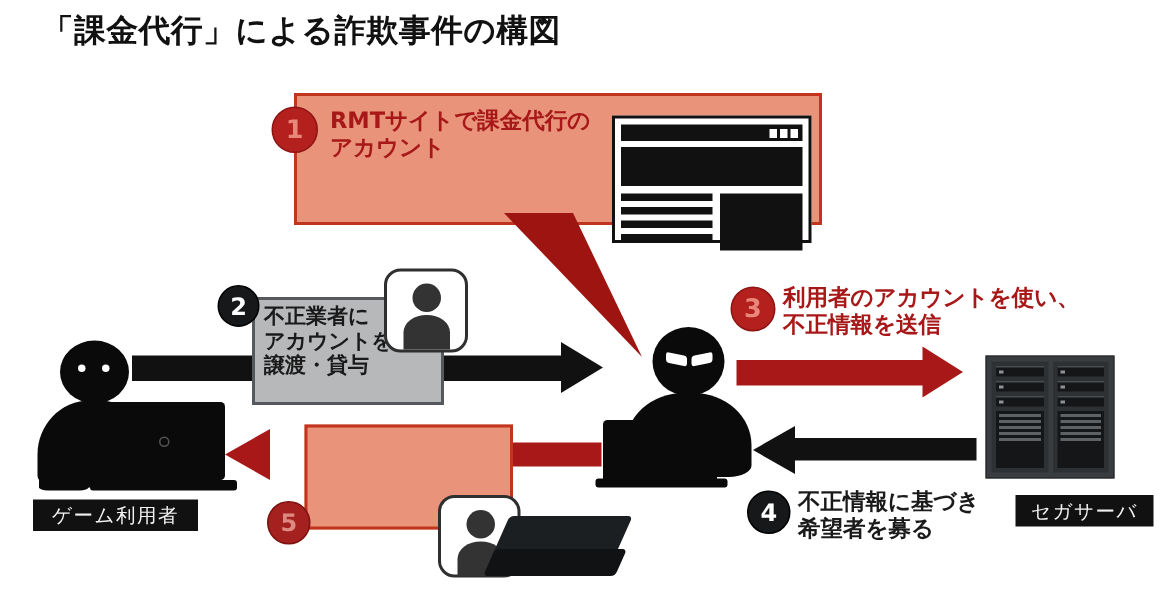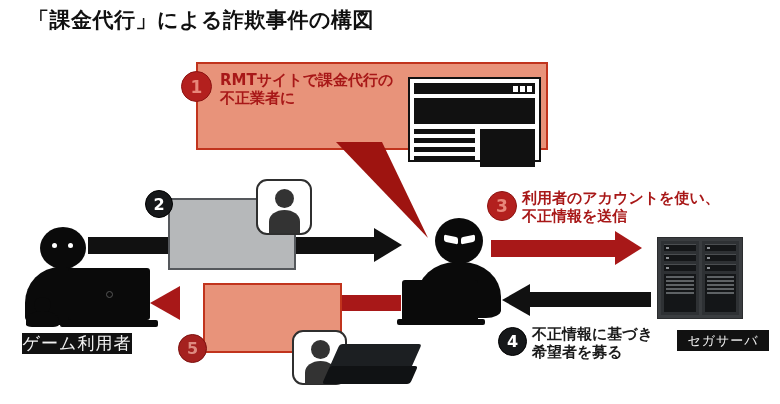--- a/index.html
+++ b/index.html
@@ -142,21 +142,21 @@
 
   <div class="abs callout" style="left:196px;top:62px;width:352px;height:88px;"></div>
 
   <svg class="abs" style="left:330px;top:142px;width:120px;height:100px;" viewBox="0 0 120 100">
     <polygon points="6,0 52,0 98,96" fill="#9e1410"></polygon>
   </svg>
 
   <div class="abs numcircle num-red" style="left:181px;top:71px;width:31px;height:31px;font-size:17px;">1</div>
 
   <div class="abs box-text t-red" style="left:220px;top:72px;width:190px;font-size:15px;">RMTサイトで課金代行の
-不正業者に</div>
+アカウント</div>
 
   <div class="abs browser" style="left:408px;top:77px;width:133px;height:85px;">
     <div class="browser-bar">
       <div class="browser-btn"></div>
       <div class="browser-btn"></div>
       <div class="browser-btn"></div>
     </div>
     <div class="browser-banner"></div>
     <div class="browser-lower">
       <div class="browser-lines">
@@ -166,41 +166,44 @@
         <div class="browser-line"></div>
       </div>
       <div class="browser-block"></div>
     </div>
   </div>
 
   <div class="abs arrow-shaft" style="left:88px;top:237px;width:288px;height:17px;background:#111111;"></div>
   <div class="abs arrow-head" style="left:374px;top:228px;border-top:17px solid transparent;border-bottom:17px solid transparent;border-left:28px solid #111111;"></div>
 
   <div class="abs graybox" style="left:168px;top:198px;width:128px;height:72px;"></div>
+  <div class="abs box-text t-dark" style="left:176px;top:203px;width:122px;font-size:14px;">不正業者に
+アカウントを
+譲渡・貸与</div>
   <div class="abs numcircle num-black" style="left:145px;top:190px;width:28px;height:28px;font-size:16px;">2</div>
 
   <div class="abs avatar-badge" style="left:256px;top:179px;width:56px;height:56px;">
     <div class="avatar-head" style="left:17px;top:8px;width:19px;height:19px;"></div>
     <div class="avatar-body" style="left:11px;top:29px;width:31px;height:23px;"></div>
   </div>
 
   <div class="silhouette" style="left:20px;top:225px;width:140px;height:105px;">
     <div class="sil-head" style="left:20px;top:2px;width:46px;height:42px;"></div>
     <div class="eye" style="left:32px;top:18px;width:5px;height:5px;"></div>
     <div class="eye" style="left:48px;top:18px;width:5px;height:5px;"></div>
     <div class="sil-body" style="left:5px;top:42px;width:76px;height:58px;"></div>
 
     <div class="sil-head" style="left:14px;top:72px;width:17px;height:16px;"></div>
     <div class="sil-body" style="left:6px;top:86px;width:33px;height:16px;"></div>
 
     <div class="laptop-screen" style="left:48px;top:43px;width:82px;height:52px;border-radius:3px;"></div>
     <div class="abs" style="left:86px;top:66px;width:5px;height:5px;border-radius:50%;border:1px solid #555;"></div>
     <div class="laptop-base" style="left:40px;top:95px;width:98px;height:7px;border-radius:2px;"></div>
   </div>
-  <div class="abs chip" style="left:22px;top:333px;width:110px;height:21px;font-size:17px;font-family:Liberation Mono, monospace;">ゲーム利用者</div>
+  <div class="abs chip" style="left:22px;top:333px;width:110px;height:21px;font-size:13px;font-family:Liberation Mono, monospace;">ゲーム利用者</div>
 
   <div class="silhouette" style="left:405px;top:218px;width:118px;height:108px;">
     <div class="sil-head" style="left:30px;top:0px;width:48px;height:46px;"></div>
     <div class="eye-angry" style="left:39px;top:18px;width:14px;height:7px;transform:skewY(12deg);border-radius:2px;"></div>
     <div class="eye-angry" style="left:56px;top:18px;width:14px;height:7px;transform:skewY(-12deg);border-radius:2px;"></div>
     <div class="sil-body" style="left:12px;top:44px;width:84px;height:56px;"></div>
     <div class="laptop-screen" style="left:-3px;top:62px;width:76px;height:42px;border-radius:3px;"></div>
     <div class="laptop-base" style="left:-8px;top:101px;width:88px;height:6px;border-radius:2px;"></div>
   </div>
 

